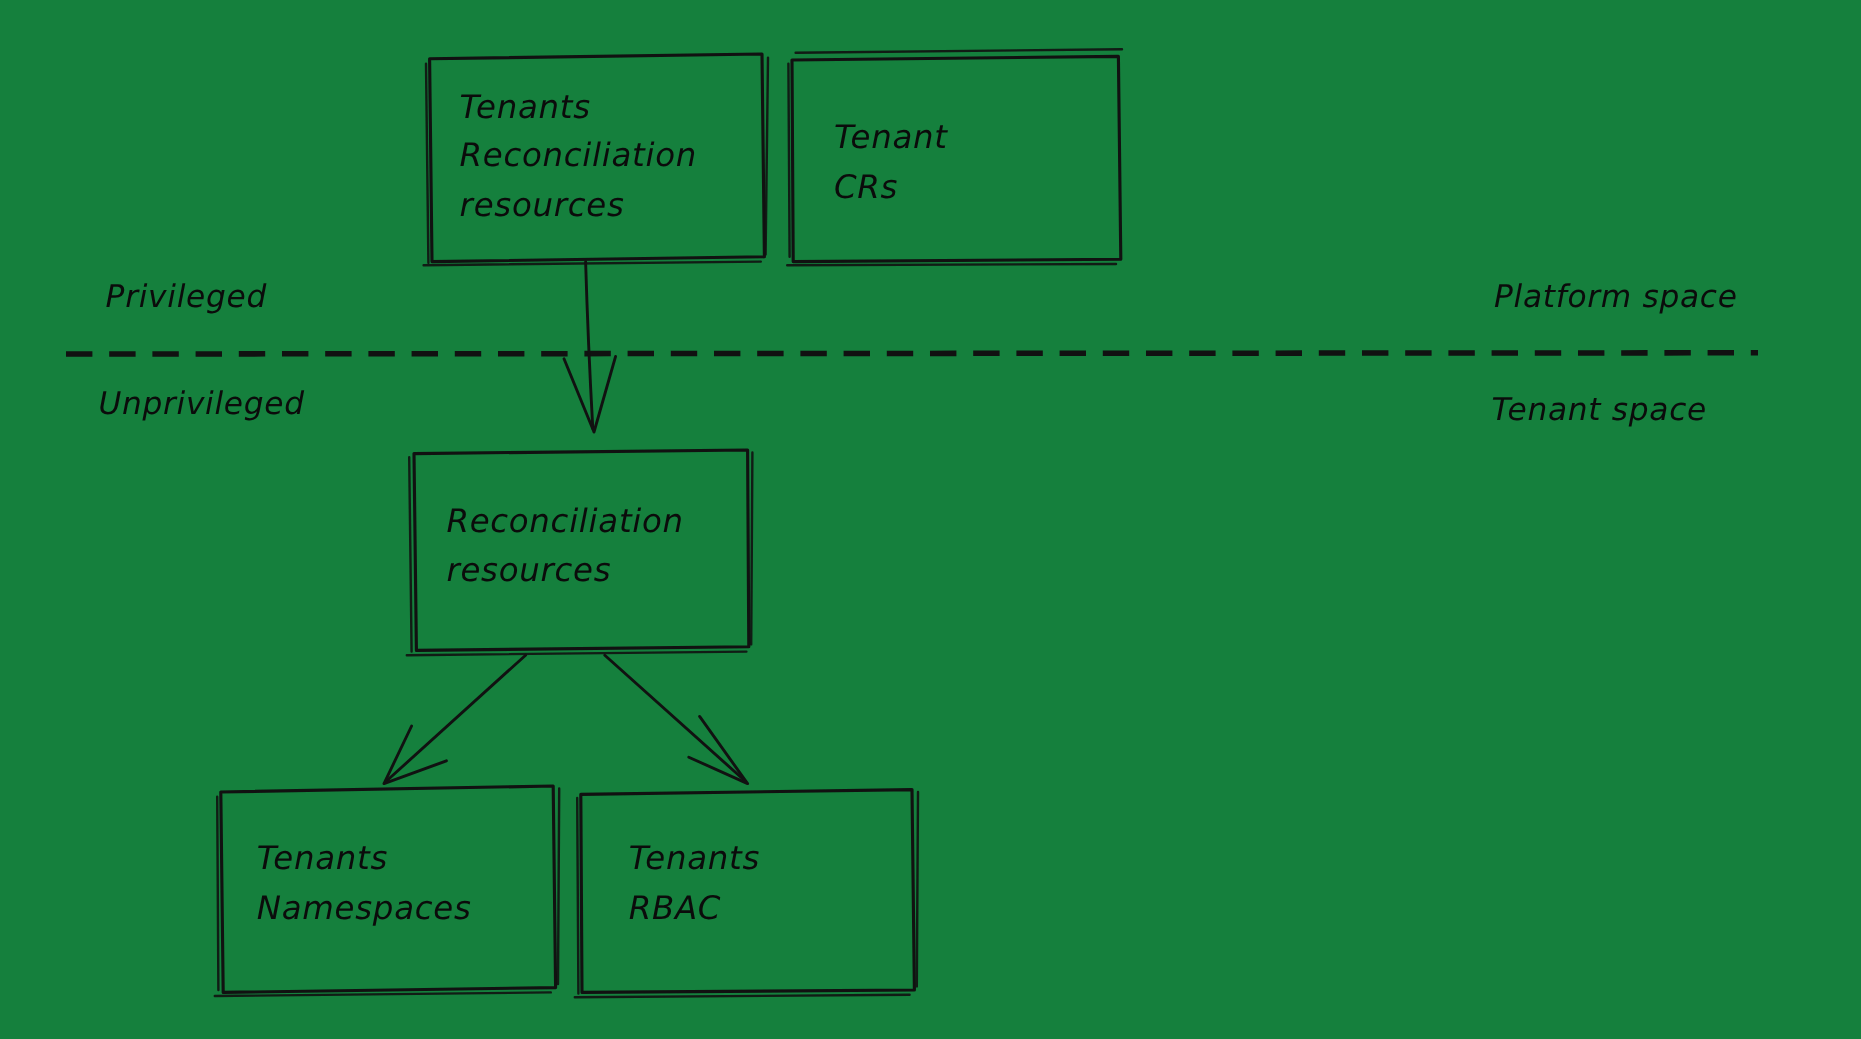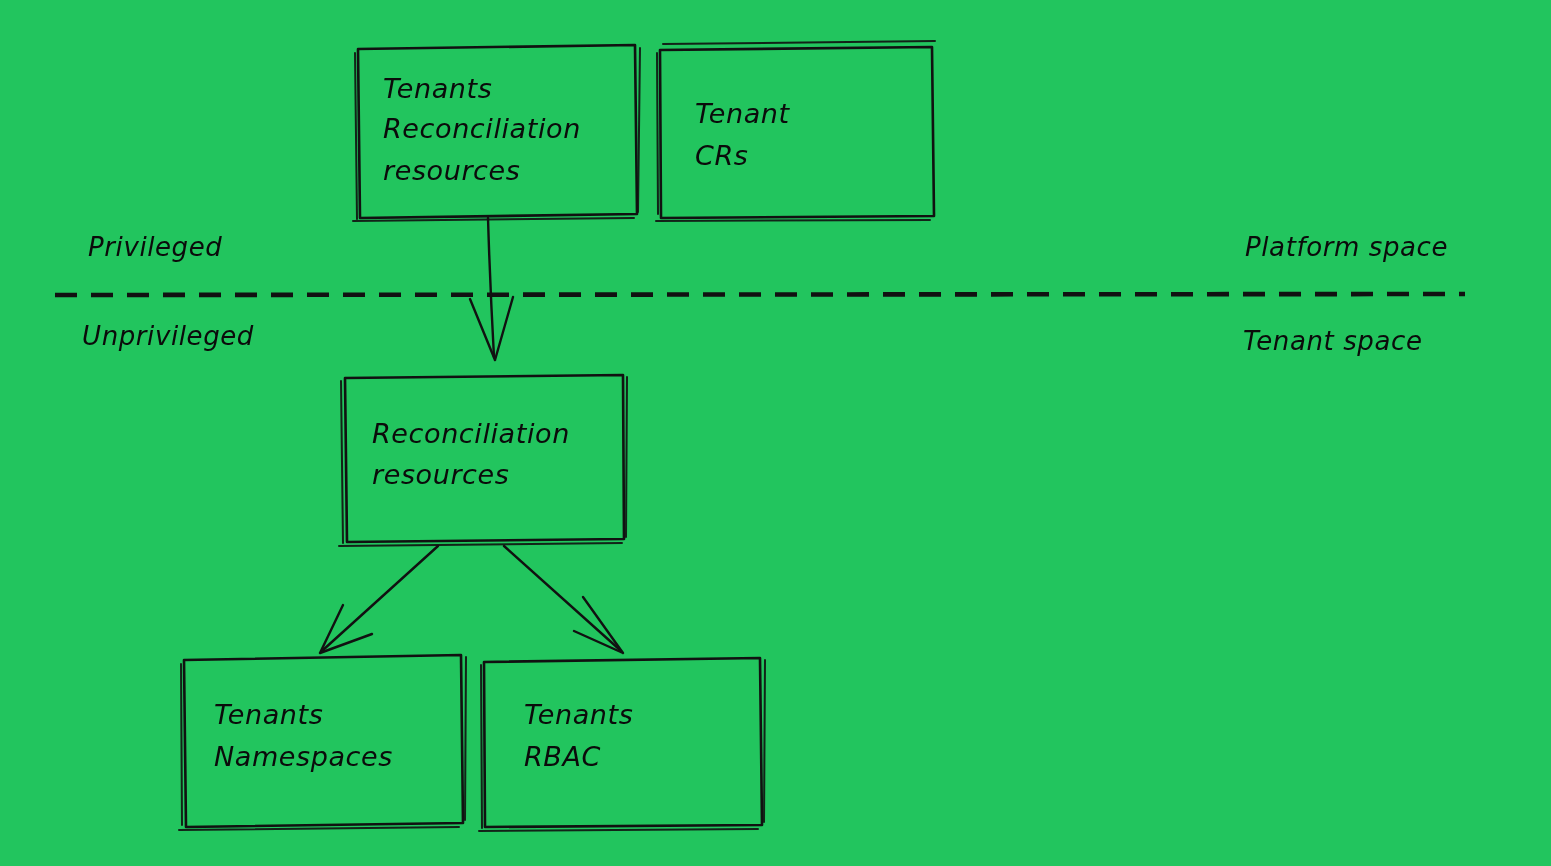--- a/index.html
+++ b/index.html
@@ -10,21 +10,21 @@
   body {
     width: 1551px;
     height: 866px;
     overflow: hidden;
     font-family: "DejaVu Sans", sans-serif;
   }
   #diagram-root {
     position: relative;
     width: 1551px;
     height: 866px;
-    background: #22c55e;
+    background: #15803d;
   }
   svg.board {
     position: absolute;
     inset: 0;
     width: 1551px;
     height: 866px;
     display: block;
   }
   .sketch-stroke {
     fill: none;

